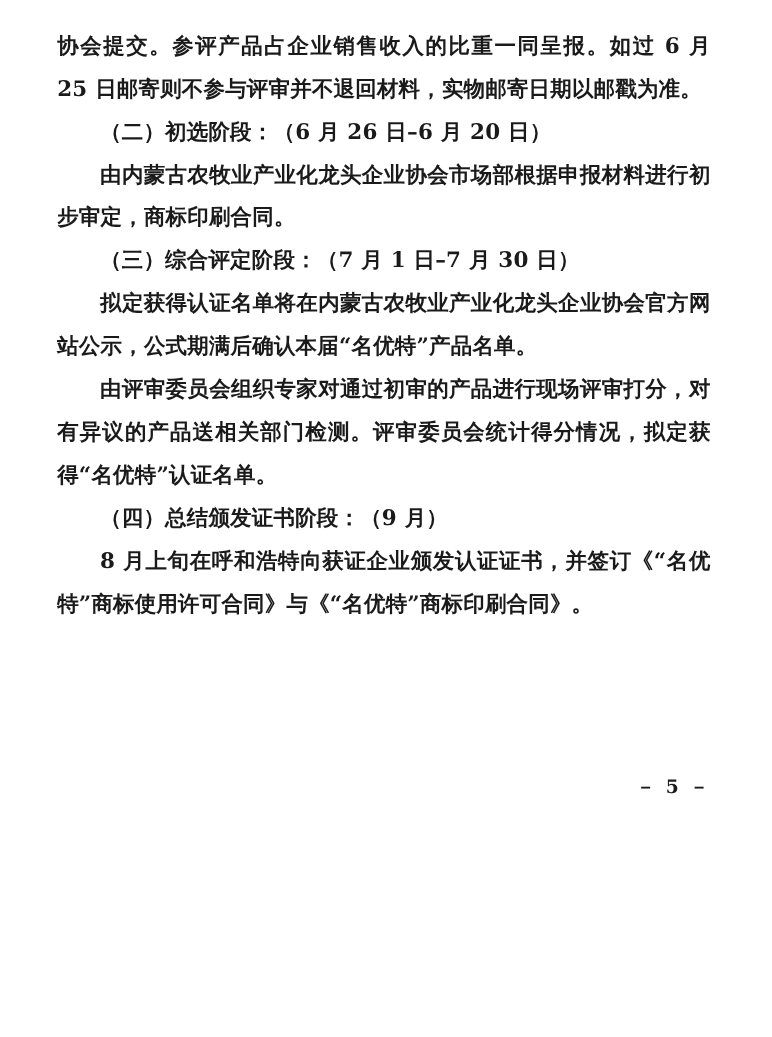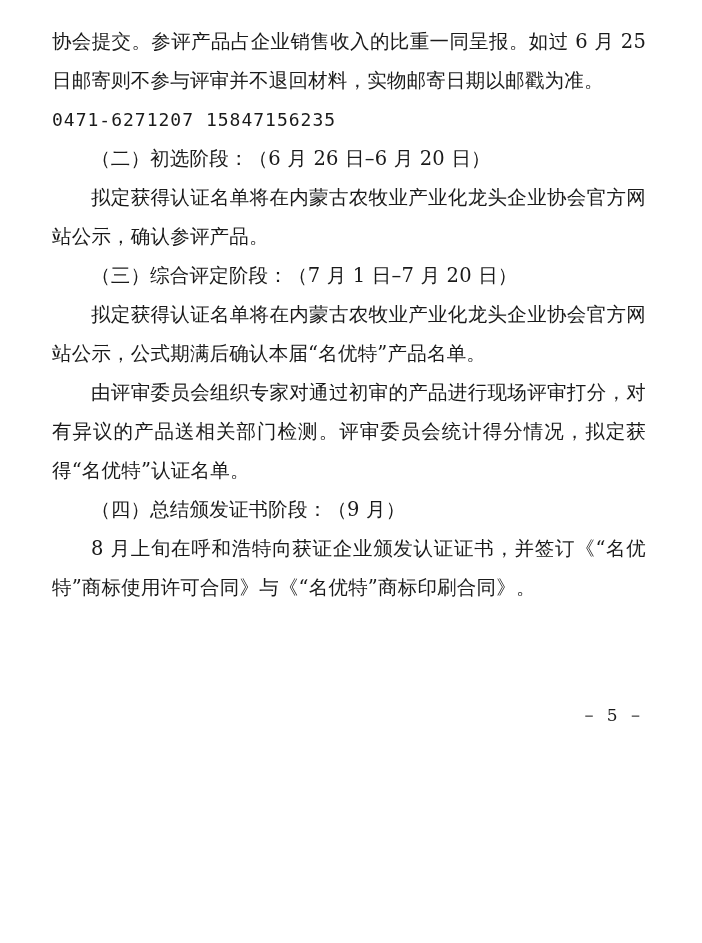--- a/index.html
+++ b/index.html
@@ -13,20 +13,21 @@
     overflow: hidden;
     font-family: "DejaVu Serif", "Liberation Serif", serif;
     color: #1a1a1a;
   }
   .page {
     position: relative;
     width: 702px;
     height: 745px;
     box-sizing: border-box;
     padding: 22px 56px 0 52px;
+    font-weight: bold;
   }
   .doc-body {
     font-size: 19.5px;
     line-height: 39px;
     letter-spacing: 0.2px;
     text-align: justify;
     text-justify: inter-ideograph;
   }
   .para {
     margin: 0;
@@ -51,23 +52,22 @@
     letter-spacing: 2px;
     color: #1a1a1a;
   }
 </style>
 </head>
 <body>
 
 <div class="page">
   <div class="doc-body">
     <p class="para">协会提交。参评产品占企业销售收入的比重一同呈报。如过 6 月 25 日邮寄则不参与评审并不退回材料，实物邮寄日期以邮戳为准。</p>
-    <p class="para mono-line">0471-6271207  15847156235</p>
     <p class="para indent">（二）初选阶段：（6 月 26 日–6 月 20 日）</p>
-    <p class="para indent">拟定获得认证名单将在内蒙古农牧业产业化龙头企业协会官方网站公示，确认参评产品。</p>
-    <p class="para indent">（三）综合评定阶段：（7 月 1 日–7 月 20 日）</p>
+    <p class="para indent">由内蒙古农牧业产业化龙头企业协会市场部根据申报材料进行初步审定，商标印刷合同。</p>
+    <p class="para indent">（三）综合评定阶段：（7 月 1 日–7 月 30 日）</p>
     <p class="para indent">拟定获得认证名单将在内蒙古农牧业产业化龙头企业协会官方网站公示，公式期满后确认本届“名优特”产品名单。</p>
     <p class="para indent">由评审委员会组织专家对通过初审的产品进行现场评审打分，对有异议的产品送相关部门检测。评审委员会统计得分情况，拟定获得“名优特”认证名单。</p>
     <p class="para indent">（四）总结颁发证书阶段：（9 月）</p>
     <p class="para indent">8 月上旬在呼和浩特向获证企业颁发认证证书，并签订《“名优特”商标使用许可合同》与《“名优特”商标印刷合同》。</p>
   </div>
   <div class="footer">－ 5 －</div>
 </div>
 
 </body></html>

